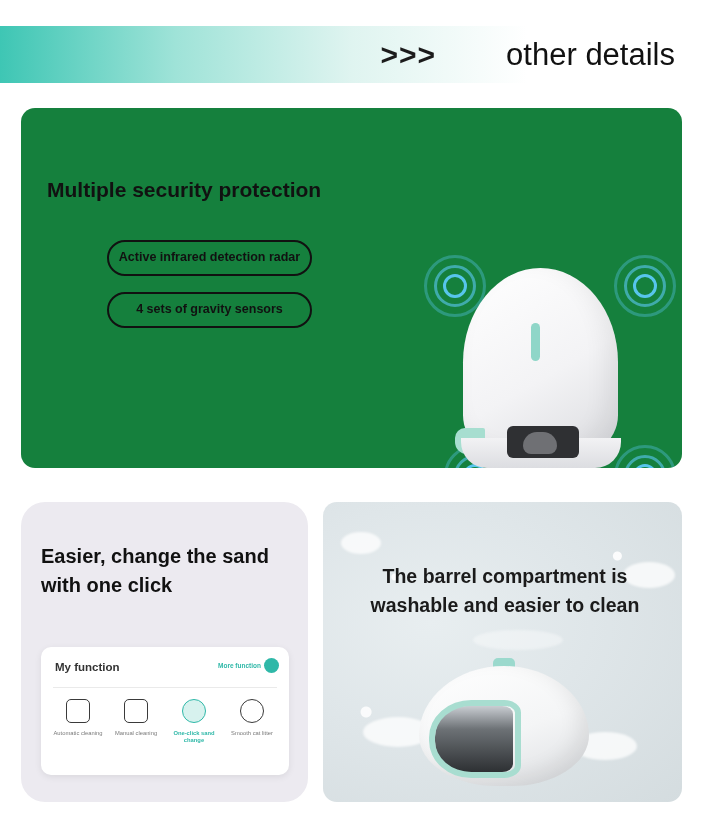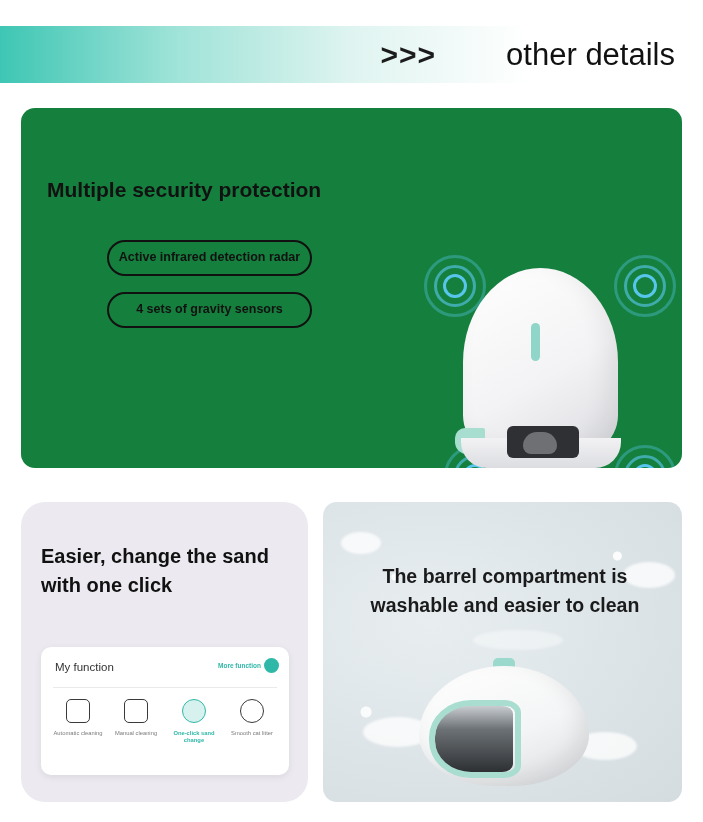--- a/index.html
+++ b/index.html
@@ -215,21 +215,21 @@
     height: 128px;
     background: #ffffff;
     border-radius: 10px;
     box-shadow: 0 2px 7px rgba(0,0,0,0.08);
   }
   .pc-title {
     position: absolute;
     left: 14px;
     top: 14px;
     font-size: 11.5px;
-    font-weight: normal;
+    font-weight: bold;
     color: #333333;
   }
   .pc-more {
     position: absolute;
     right: 10px;
     top: 11px;
     display: flex;
     align-items: center;
     gap: 3px;
   }

